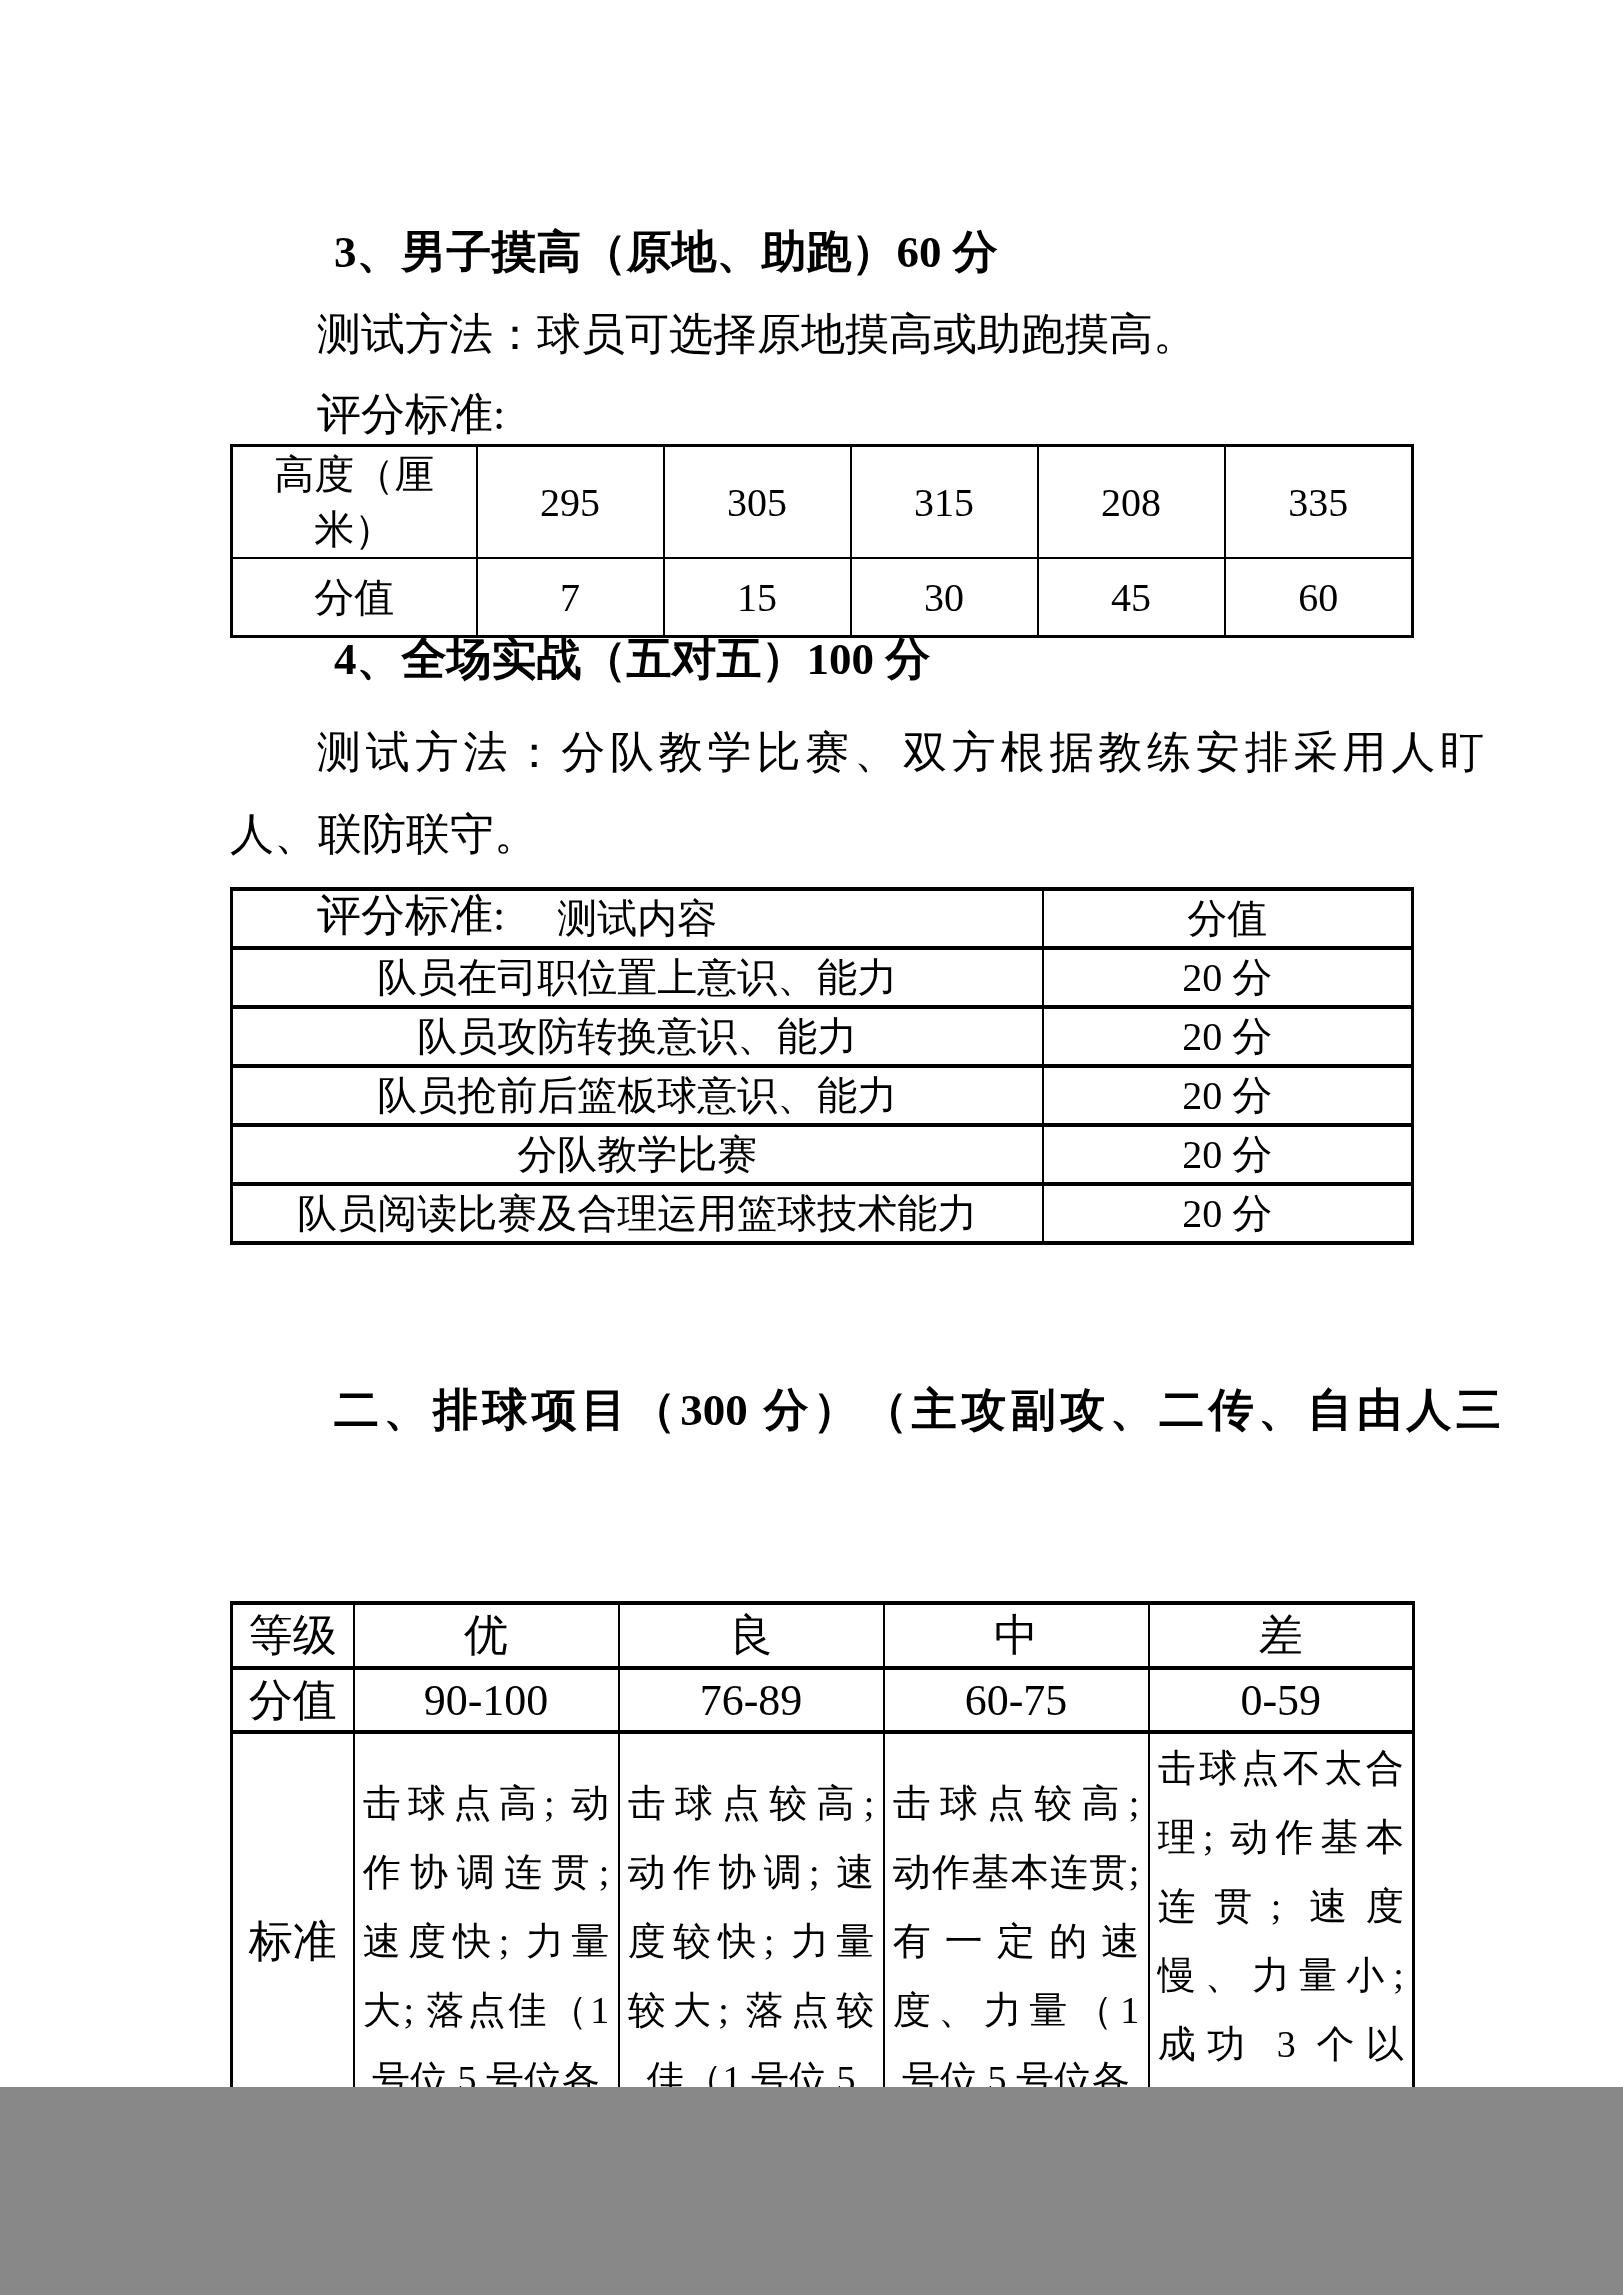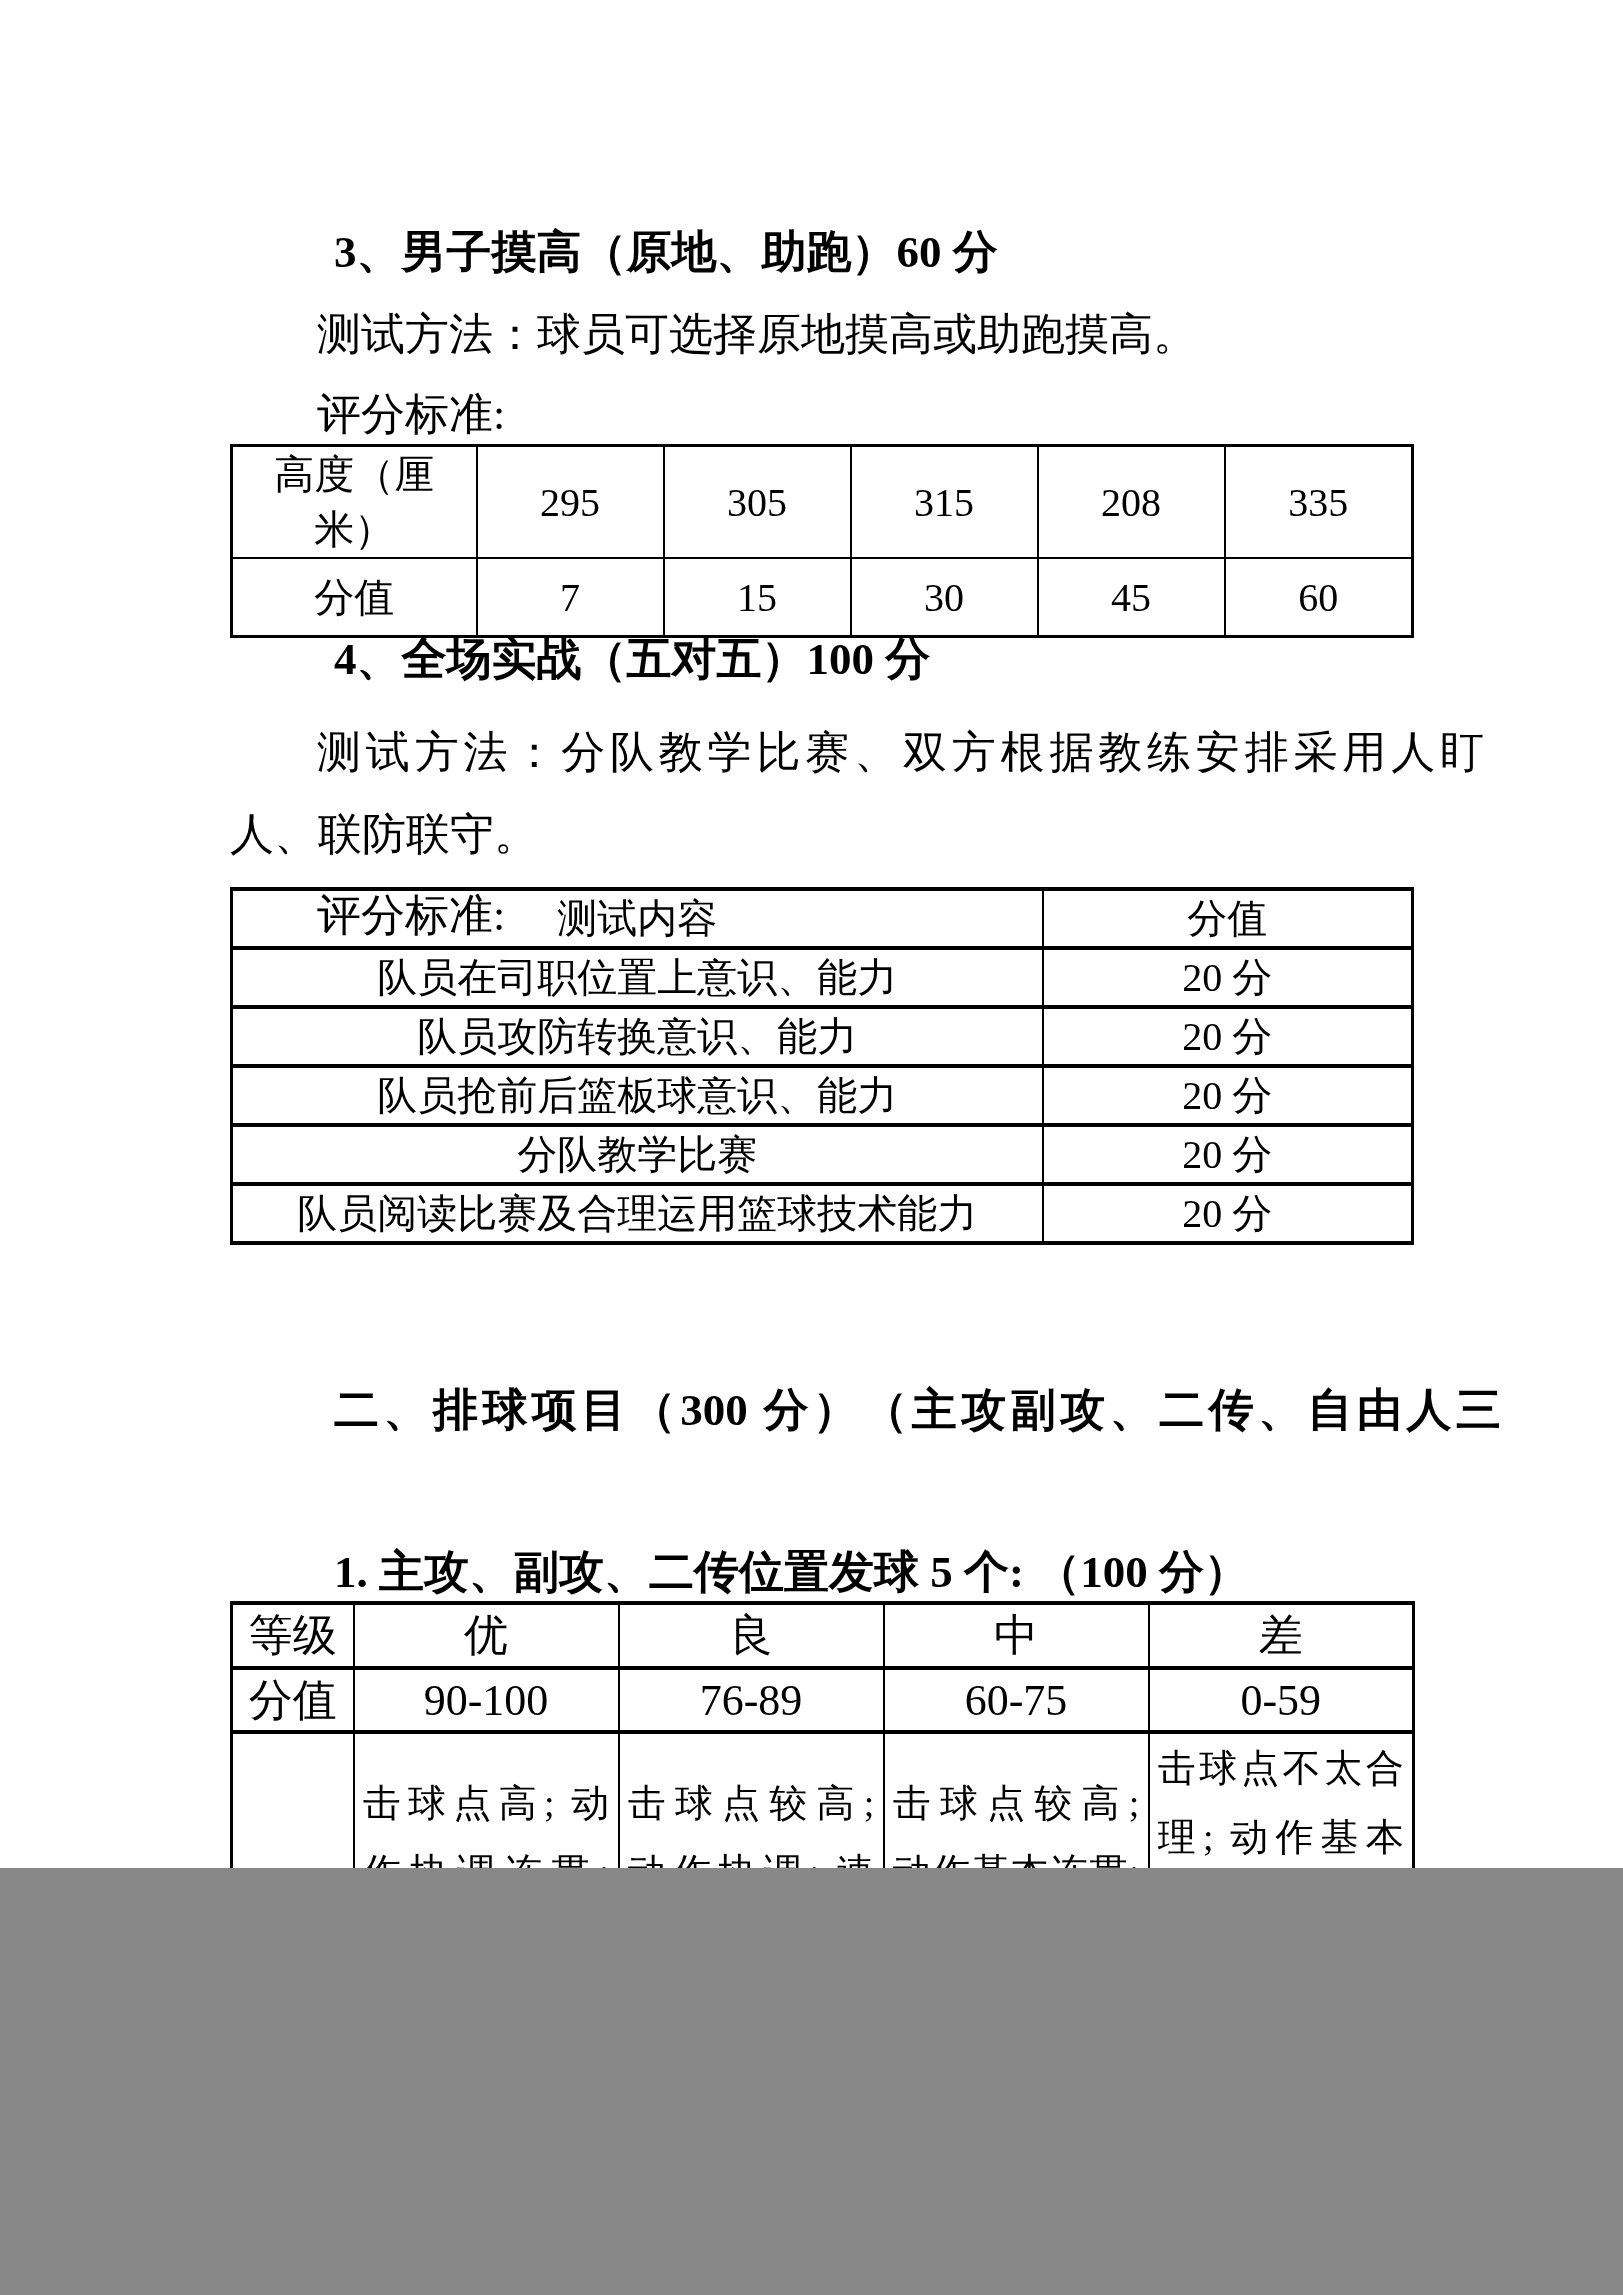--- a/index.html
+++ b/index.html
@@ -1,18 +1,18 @@
 <!DOCTYPE html>
 <html lang="zh" style="font-size:11px"><head>
 <meta charset="utf-8">
 <style>
   html,body{margin:0;padding:0;background:#888;}
   .page{
     position:relative;
-    width:1623px;height:1868px;
+    width:1623px;height:2087px;
     margin:0 auto;
     background:#ffffff;
     color:#000;
     font-family:"Liberation Serif","DejaVu Serif",serif;
     overflow:hidden;
   }
   
   .line{
     position:absolute;
     left:230px;
@@ -143,21 +143,20 @@
       <td>20 分</td>
     </tr>
     <tr class="drow">
       <td>队员阅读比赛及合理运用篮球技术能力</td>
       <td>20 分</td>
     </tr>
   </tbody>
     </table>
 
   <div class="line hd ind-head jl" style="top:1383px">二、排球项目（300 分）（主攻副攻、二传、自由人三</div>
-  <div class="line hd ind-head" style="top:1545px">1. 主攻、副攻、二传位置发球 5 个: （100 分）</div>
 
   <table id="t3">
     <colgroup>
         <col style="width:122px">
         <col style="width:265px">
         <col style="width:265px">
         <col style="width:265px">
         <col style="width:265px">
       </colgroup>
     <tbody>

